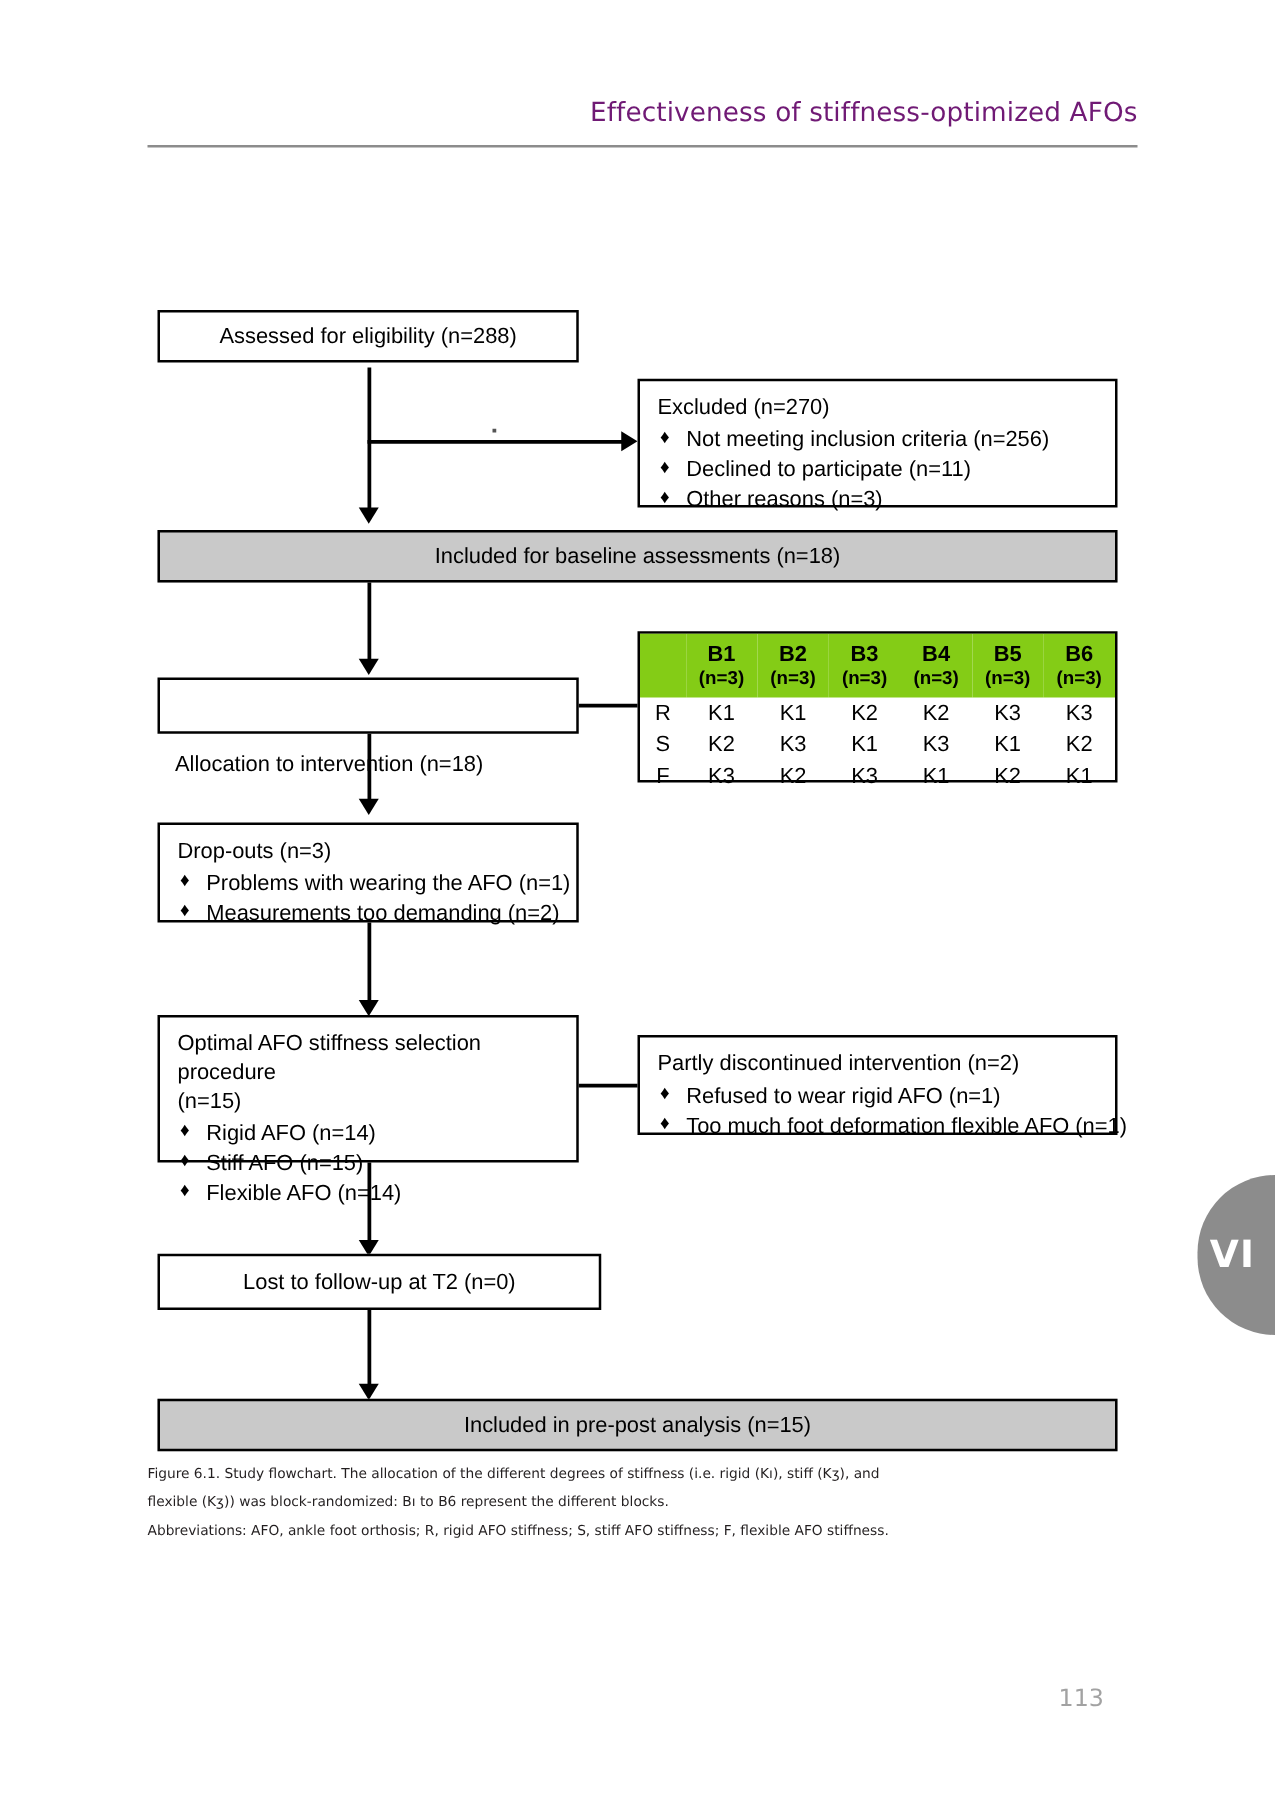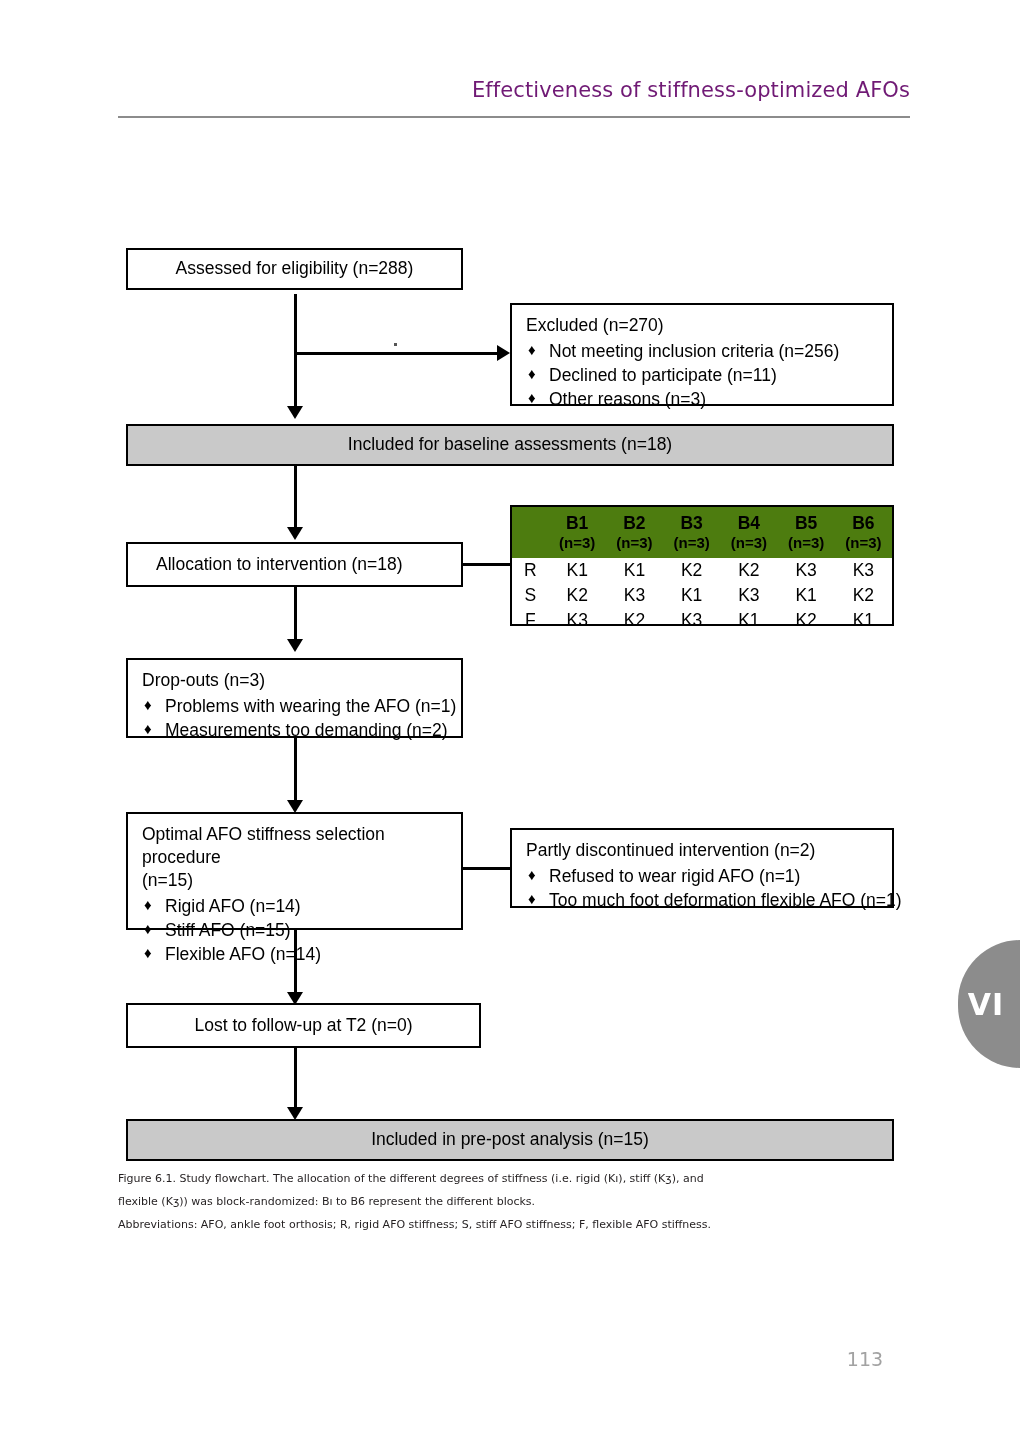--- a/index.html
+++ b/index.html
@@ -49,21 +49,21 @@
     border:2.5px solid #000;background:#fff;
   }
   .rtable table{
     border-collapse:collapse;width:100%;height:100%;
     font-size:17.5px;color:#000;
   }
   .rtable th,.rtable td{
     text-align:center;padding:0;font-weight:normal;
     line-height:1.18;
   }
-  .rtable thead th{background:#4d7c0f;font-weight:bold;padding:6px 0 7px 0;}
+  .rtable thead th{background:#84cc16;font-weight:bold;padding:6px 0 7px 0;}
   .rtable thead th span{display:block;font-size:15px;}
   .rtable tbody td{padding:2px 0;}
   .rtable .rowlab{width:42px;}
   .rtable .colw{width:62px;}
   
   .vline{position:absolute;width:3px;background:#000;}
   .hline{position:absolute;height:3px;background:#000;}
   .arrow-d{
     position:absolute;width:0;height:0;
     border-left:8px solid transparent;border-right:8px solid transparent;
@@ -131,21 +131,21 @@
   </div>
 
   <div class="box gray" style="left:126px;top:424px;width:768px;height:42px;">
     <div class="ctr">Included for baseline assessments (n=18)</div>
   </div>
 
   <div class="vline" style="left:294px;top:466px;height:63px;"></div>
   <div class="arrow-d" style="left:287px;top:527px;"></div>
 
   <div class="box" style="left:126px;top:542px;width:337px;height:45px;">
-    <div class="ctr" style="text-align:left;padding-left:28px;">Allocation to intervention (n=18)</div>
+    <div class="ctr" style="text-align:left;padding-left:12px;margin-top:46px;">Allocation to intervention (n=18)</div>
   </div>
 
   <div class="hline" style="left:463px;top:563px;width:49px;"></div>
 
   <div class="rtable" style="left:510px;top:505px;width:384px;height:121px;">
     <table>
       <thead>
         <tr>
           <th class="rowlab"></th>
           <th class="colw">

